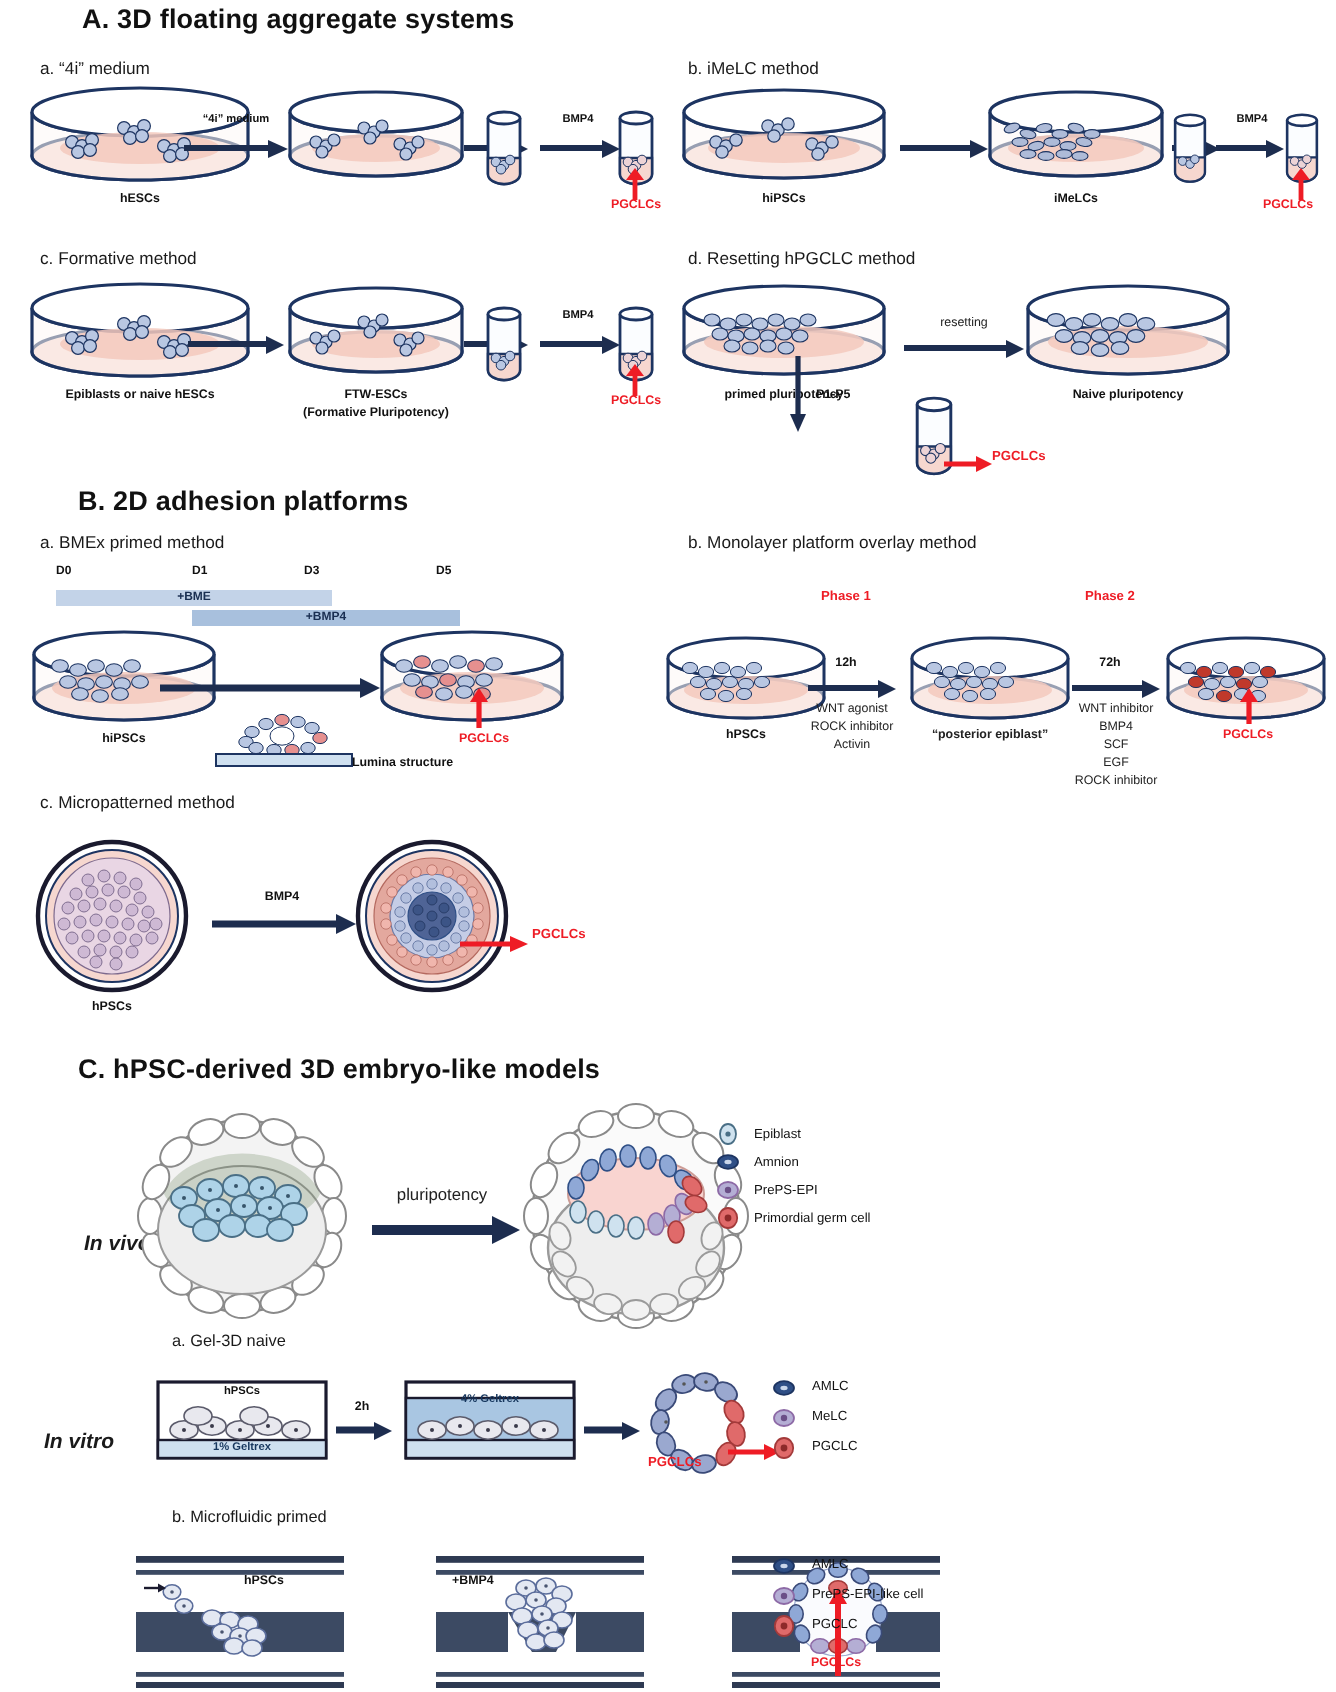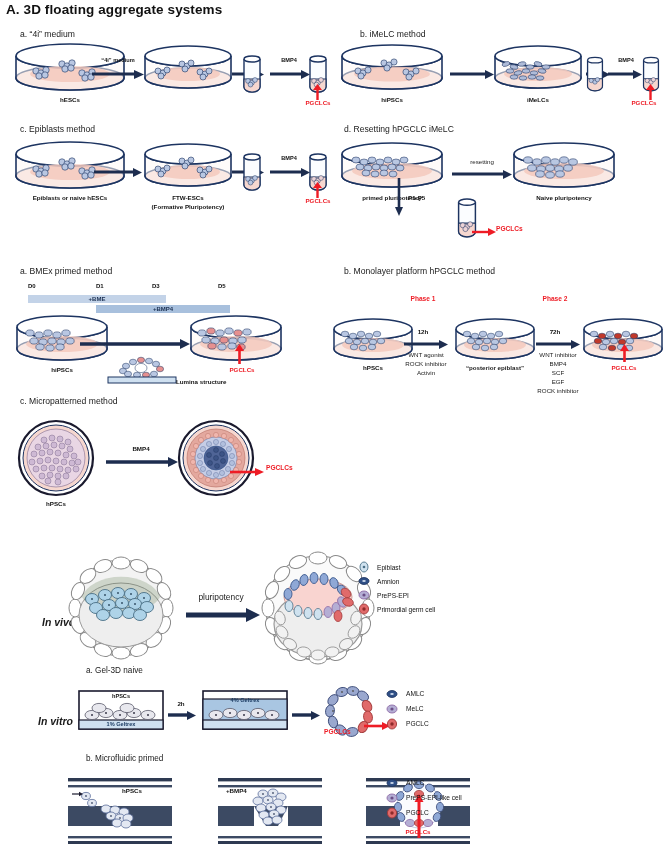--- a/index.html
+++ b/index.html
@@ -1,20 +1,20 @@
 <!DOCTYPE html>
 <html><head>
 <meta charset="utf-8">
 <style>
   html,body{margin:0;padding:0;background:#fff;}
   body{width:668px;height:846px;position:relative;
        font-family:"Liberation Sans","DejaVu Sans",sans-serif;color:#1a1a1a;}
   .fig{position:absolute;left:0;top:0;width:668px;height:846px;overflow:hidden;}
   .abs{position:absolute;}
-  .sec-title{font-size:13.5px;font-weight:bold;letter-spacing:.1px;color:#111;}
+  .sec-title{font-size:13.5px;font-weight:bold;letter-spacing:.1px;color:#111;margin-left:35px;}
   .sub-title{font-size:8.6px;color:#1a1a1a;}
   .lbl{font-size:6.2px;font-weight:bold;color:#111;text-align:center;}
   .lbl-n{font-size:6.2px;color:#222;text-align:center;font-weight:normal;}
   .lbl-sm{font-size:5.6px;font-weight:bold;color:#111;text-align:center;}
   .red{color:#ee1c25;font-weight:bold;font-size:6.2px;text-align:center;}
   .redp{color:#ee1c25;font-weight:bold;font-size:6.6px;}
   .leg-t{font-size:6.6px;color:#111;}
   .invivo{font-style:italic;font-weight:bold;font-size:10.5px;}
   svg{display:block;overflow:visible;}
   .tl-bar{background:#c3d3e8;height:8px;border:0;}
@@ -144,21 +144,21 @@
     </svg>
   </div>
   <div class="abs" style="left:313px;top:84px;">
     <svg width="9" height="16">
         <line x1="4.5" y1="16" x2="4.5" y2="6" stroke="#ee1c25" stroke-width="2.4"></line>
         <polygon points="0,6 9,6 4.5,0" fill="#ee1c25"></polygon>
       </svg>
   </div>
   <div class="abs red" style="left:290px;top:99px;width:56px;">PGCLCs</div>
 
-  <div class="abs sub-title" style="left:344px;top:29px;margin-left:16px;">b. iMeLC method</div>
+  <div class="abs sub-title" style="left:344px;top:29px;">b. iMeLC method</div>
 
   <div class="abs" style="left:336px;top:44px;">
     <svg width="112" height="48" viewBox="0 0 112 48">
       <ellipse cx="56" cy="34" rx="50" ry="11" fill="#f6d7cf" stroke="#1d3461" stroke-width="1.6"></ellipse>
       <path d="M6 12 A50 11 0 0 0 106 12 L106 34 A50 11 0 0 1 6 34 Z" fill="#fdf7f5" fill-opacity=".55" stroke="#1d3461" stroke-width="1.6"></path>
       <ellipse cx="56" cy="12" rx="50" ry="11" fill="#ffffff" stroke="#1d3461" stroke-width="1.6"></ellipse>
       <ellipse cx="56" cy="30" rx="38" ry="7.5" fill="#f3c9bd" opacity=".85"></ellipse>
       <g stroke="#1d3461" stroke-width=".6" fill="#b9c7e2">
         <g transform="translate(22,27)">
             <circle cx="0" cy="0" r="3.1"></circle>
@@ -257,21 +257,21 @@
     </svg>
   </div>
   <div class="abs" style="left:646px;top:84px;">
     <svg width="9" height="16">
         <line x1="4.5" y1="16" x2="4.5" y2="6" stroke="#ee1c25" stroke-width="2.4"></line>
         <polygon points="0,6 9,6 4.5,0" fill="#ee1c25"></polygon>
       </svg>
   </div>
   <div class="abs red" style="left:620px;top:99px;width:48px;">PGCLCs</div>
 
-  <div class="abs sub-title" style="left:20px;top:124px;">c. Epiblasts method</div>
+  <div class="abs sub-title" style="left:20px;top:124px;">c. Formative method</div>
 
   <div class="abs" style="left:10px;top:142px;">
     <svg width="120" height="48" viewBox="0 0 120 48">
       <ellipse cx="60" cy="34" rx="54" ry="12" fill="#f6d7cf" stroke="#1d3461" stroke-width="1.6"></ellipse>
       <path d="M6 12 A54 12 0 0 0 114 12 L114 34 A54 12 0 0 1 6 34 Z" fill="#fdf7f5" fill-opacity=".55" stroke="#1d3461" stroke-width="1.6"></path>
       <ellipse cx="60" cy="12" rx="54" ry="12" fill="#ffffff" stroke="#1d3461" stroke-width="1.6"></ellipse>
       <ellipse cx="60" cy="30" rx="40" ry="8" fill="#f3c9bd" opacity=".85"></ellipse>
       <g stroke="#1d3461" stroke-width=".6" fill="#b9c7e2">
         <g transform="translate(26,27)">
             <circle cx="0" cy="0" r="3.2"></circle>
@@ -377,21 +377,21 @@
     </svg>
   </div>
   <div class="abs" style="left:313px;top:182px;">
     <svg width="9" height="16">
         <line x1="4.5" y1="16" x2="4.5" y2="6" stroke="#ee1c25" stroke-width="2.4"></line>
         <polygon points="0,6 9,6 4.5,0" fill="#ee1c25"></polygon>
       </svg>
   </div>
   <div class="abs red" style="left:290px;top:197px;width:56px;">PGCLCs</div>
 
-  <div class="abs sub-title" style="left:344px;top:124px;">d. Resetting hPGCLC iMeLC</div>
+  <div class="abs sub-title" style="left:344px;top:124px;">d. Resetting hPGCLC method</div>
 
   <div class="abs" style="left:336px;top:142px;">
     <svg width="112" height="48" viewBox="0 0 112 48">
       <ellipse cx="56" cy="34" rx="50" ry="11" fill="#f6d7cf" stroke="#1d3461" stroke-width="1.6"></ellipse>
       <path d="M6 12 A50 11 0 0 0 106 12 L106 34 A50 11 0 0 1 6 34 Z" fill="#fdf7f5" fill-opacity=".55" stroke="#1d3461" stroke-width="1.6"></path>
       <ellipse cx="56" cy="12" rx="50" ry="11" fill="#ffffff" stroke="#1d3461" stroke-width="1.6"></ellipse>
       <ellipse cx="56" cy="29" rx="40" ry="8" fill="#f3c9bd" opacity=".85"></ellipse>
       <g stroke="#1d3461" stroke-width=".55" fill="#b9c7e2">
         <g transform="translate(20,18)">
           <ellipse cx="0" cy="0" rx="4" ry="3"></ellipse>
@@ -475,20 +475,21 @@
     </svg>
   </div>
   <div class="abs" style="left:472px;top:228px;">
     <svg width="24" height="8">
         <line x1="0" y1="4" x2="18" y2="4" stroke="#ee1c25" stroke-width="2.4"></line>
         <polygon points="16,0 24,4 16,8" fill="#ee1c25"></polygon>
       </svg>
   </div>
   <div class="abs redp" style="left:496px;top:225px;">PGCLCs</div>
 
+  <div class="abs sec-title" style="left:4px;top:243px;">B. 2D adhesion platforms</div>
 
   <div class="abs sub-title" style="left:20px;top:266px;">a. BMEx primed method</div>
 
   <div class="abs tl-d" style="left:28px;top:283px;">D0</div>
   <div class="abs tl-d" style="left:96px;top:283px;">D1</div>
   <div class="abs tl-d" style="left:152px;top:283px;">D3</div>
   <div class="abs tl-d" style="left:218px;top:283px;">D5</div>
 
   <div class="abs tl-bar" style="left:28px;top:295px;width:138px;">
     <div class="tl-txt">+BME</div>
@@ -580,21 +581,21 @@
         <ellipse cx="33" cy="23" rx="3.6" ry="2.8" fill="#b9c7e2"></ellipse>
           <ellipse cx="42" cy="23" rx="3.6" ry="2.8" fill="#e6908f"></ellipse>
         <ellipse cx="50" cy="22" rx="3.6" ry="2.8" fill="#b9c7e2"></ellipse>
         <ellipse cx="37" cy="16" rx="6" ry="4.6" fill="#ffffff"></ellipse>
       </g>
       <rect x="4" y="25" width="68" height="6" fill="#cfe0f0" stroke="#1d3461" stroke-width="1"></rect>
     </svg>
   </div>
   <div class="abs lbl" style="left:176px;top:378px;width:70px;text-align:left;">Lumina structure</div>
 
-  <div class="abs sub-title" style="left:344px;top:266px;">b. Monolayer platform hPGCLC method</div>
+  <div class="abs sub-title" style="left:344px;top:266px;">b. Monolayer platform overlay method</div>
 
   <div class="abs" style="left:330px;top:318px;">
     <svg width="86" height="44" viewBox="0 0 86 44">
       <ellipse cx="43" cy="31" rx="39" ry="10" fill="#f6d7cf" stroke="#1d3461" stroke-width="1.5"></ellipse>
       <path d="M4 11 A39 10 0 0 0 82 11 L82 31 A39 10 0 0 1 4 31 Z" fill="#fdf7f5" fill-opacity=".55" stroke="#1d3461" stroke-width="1.5"></path>
       <ellipse cx="43" cy="11" rx="39" ry="10" fill="#ffffff" stroke="#1d3461" stroke-width="1.5"></ellipse>
       <ellipse cx="43" cy="27" rx="31" ry="7" fill="#f3c9bd" opacity=".85"></ellipse>
       <g stroke="#1d3461" stroke-width=".5" fill="#b9c7e2">
         <g transform="translate(15,16)">
           <ellipse cx="0" cy="0" rx="3.8" ry="2.8"></ellipse>
@@ -814,20 +815,21 @@
     </svg>
   </div>
   <div class="abs" style="left:230px;top:468px;">
     <svg width="34" height="8">
         <line x1="0" y1="4" x2="27" y2="4" stroke="#ee1c25" stroke-width="2.6"></line>
         <polygon points="25,0 34,4 25,8" fill="#ee1c25"></polygon>
       </svg>
   </div>
   <div class="abs redp" style="left:266px;top:464px;">PGCLCs</div>
 
+  <div class="abs sec-title" style="left:4px;top:527px;">C. hPSC-derived 3D embryo-like models</div>
 
   <div class="abs invivo" style="left:42px;top:616px;">In vivo</div>
 
   <div class="abs" style="left:62px;top:557px;">
     <svg width="118" height="102" viewBox="0 0 118 102">
       <circle cx="59" cy="51" r="48" fill="#f3f3f3" stroke="#8a8a8a" stroke-width="1.2"></circle>
       <g fill="#ffffff" stroke="#8a8a8a" stroke-width="1">
         <ellipse cx="59" cy="6" rx="9" ry="6"></ellipse>
           <ellipse cx="77" cy="9" rx="9" ry="6" transform="rotate(20 77 9)"></ellipse>
         <ellipse cx="92" cy="19" rx="9" ry="6" transform="rotate(40 92 19)"></ellipse>
@@ -970,21 +972,21 @@
     </div>
     <div style="display:flex;align-items:center;gap:7px;height:14px;">
       <svg width="12" height="12">
           <ellipse cx="6" cy="6" rx="4.6" ry="5" fill="#e06a6a" stroke="#a33a3a" stroke-width=".9"></ellipse>
           <circle cx="6" cy="6" r="1.7" fill="#8e2a2a"></circle>
         </svg>
       <span class="leg-t">Primordial germ cell</span>
     </div>
   </div>
 
-  <div class="abs invivo" style="left:38px;top:715px;">In vitro</div>
+  <div class="abs invivo" style="left:22px;top:715px;">In vitro</div>
 
   <div class="abs sub-title" style="left:86px;top:666px;font-size:8.2px;">a. Gel-3D naive</div>
 
   <div class="abs" style="left:76px;top:689px;">
     <svg width="90" height="42" viewBox="0 0 90 42">
       <rect x="3" y="2" width="84" height="38" fill="#ffffff" stroke="#1a1a2e" stroke-width="1.6"></rect>
       <rect x="3" y="31" width="84" height="9" fill="#cfe0f0" stroke="#1a1a2e" stroke-width="1.2"></rect>
       <g fill="#e8e8ee" stroke="#5b5b6b" stroke-width=".8">
         <ellipse cx="16" cy="26" rx="7" ry="4.6"></ellipse>
           <ellipse cx="30" cy="24" rx="7" ry="4.6"></ellipse>

